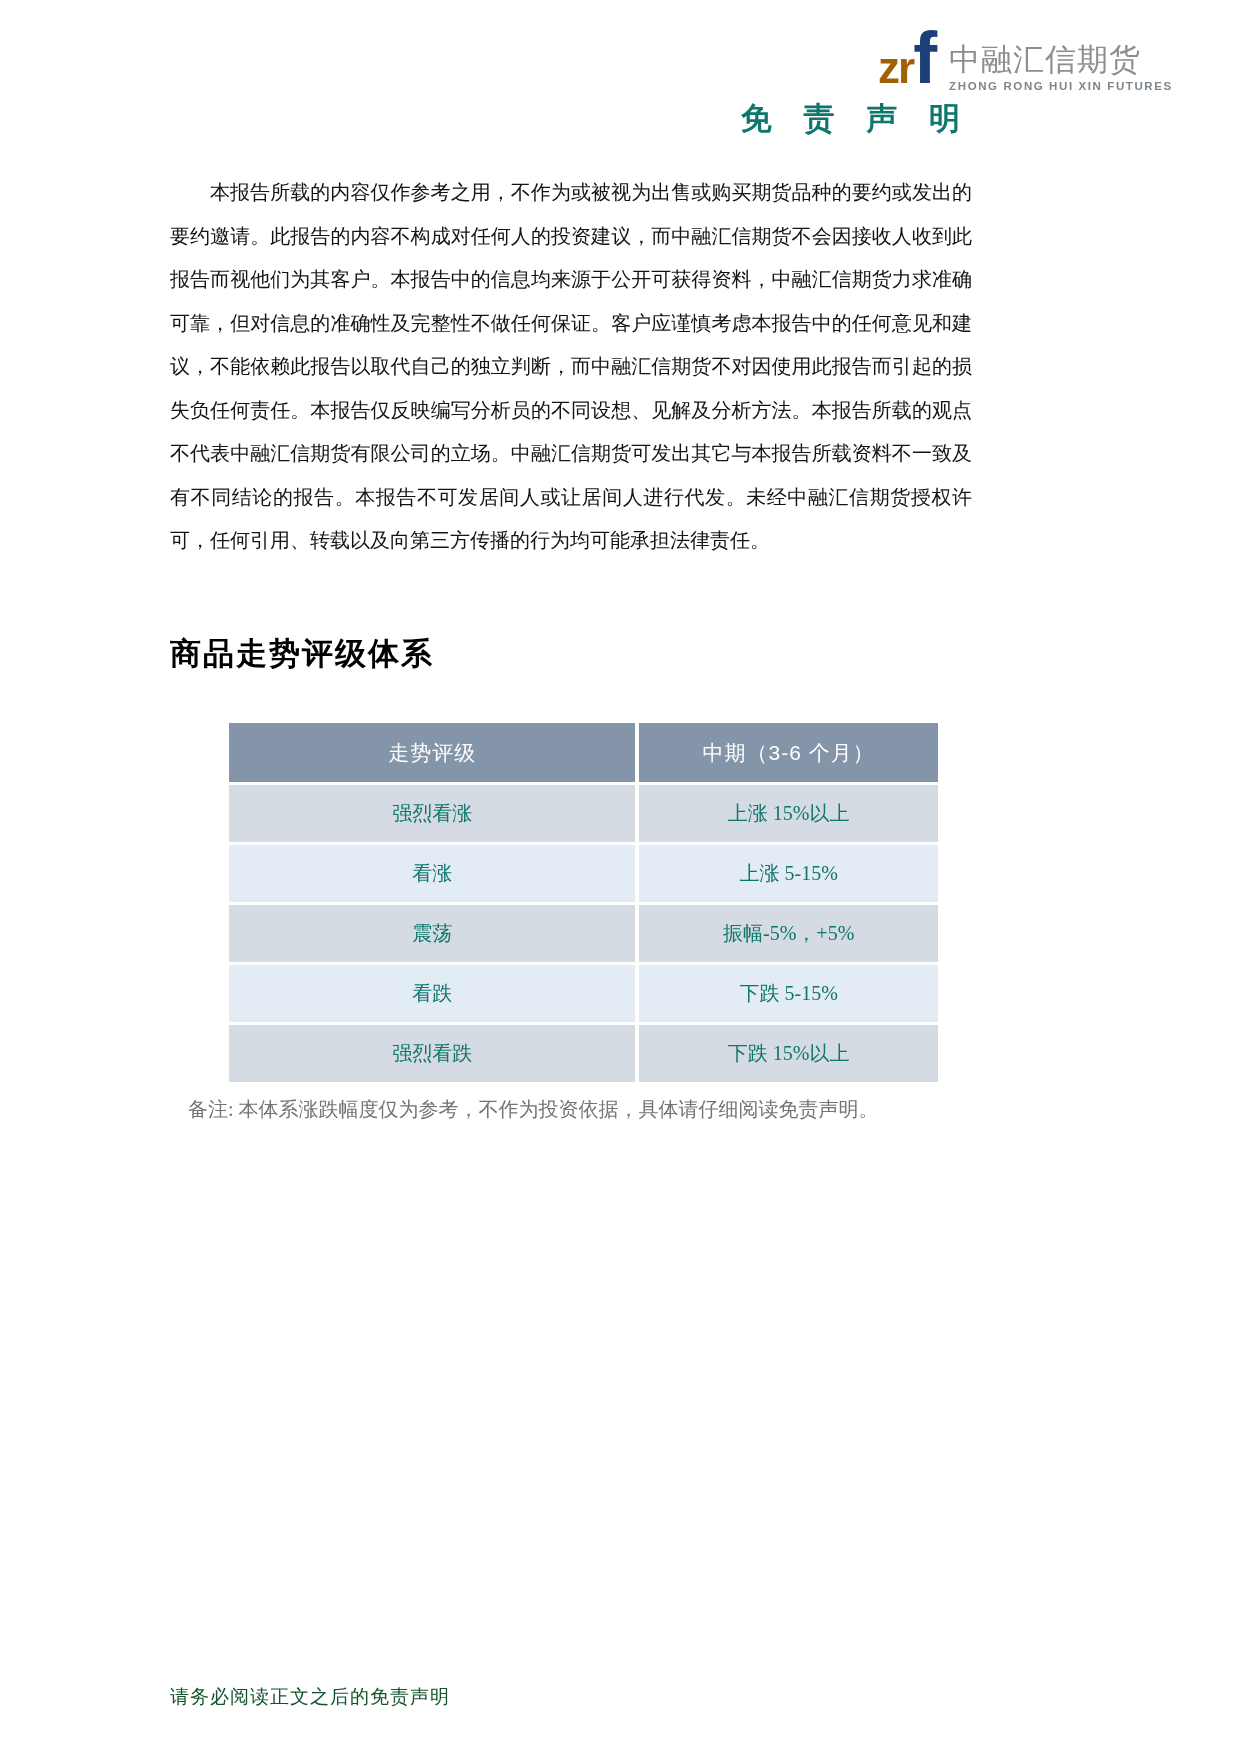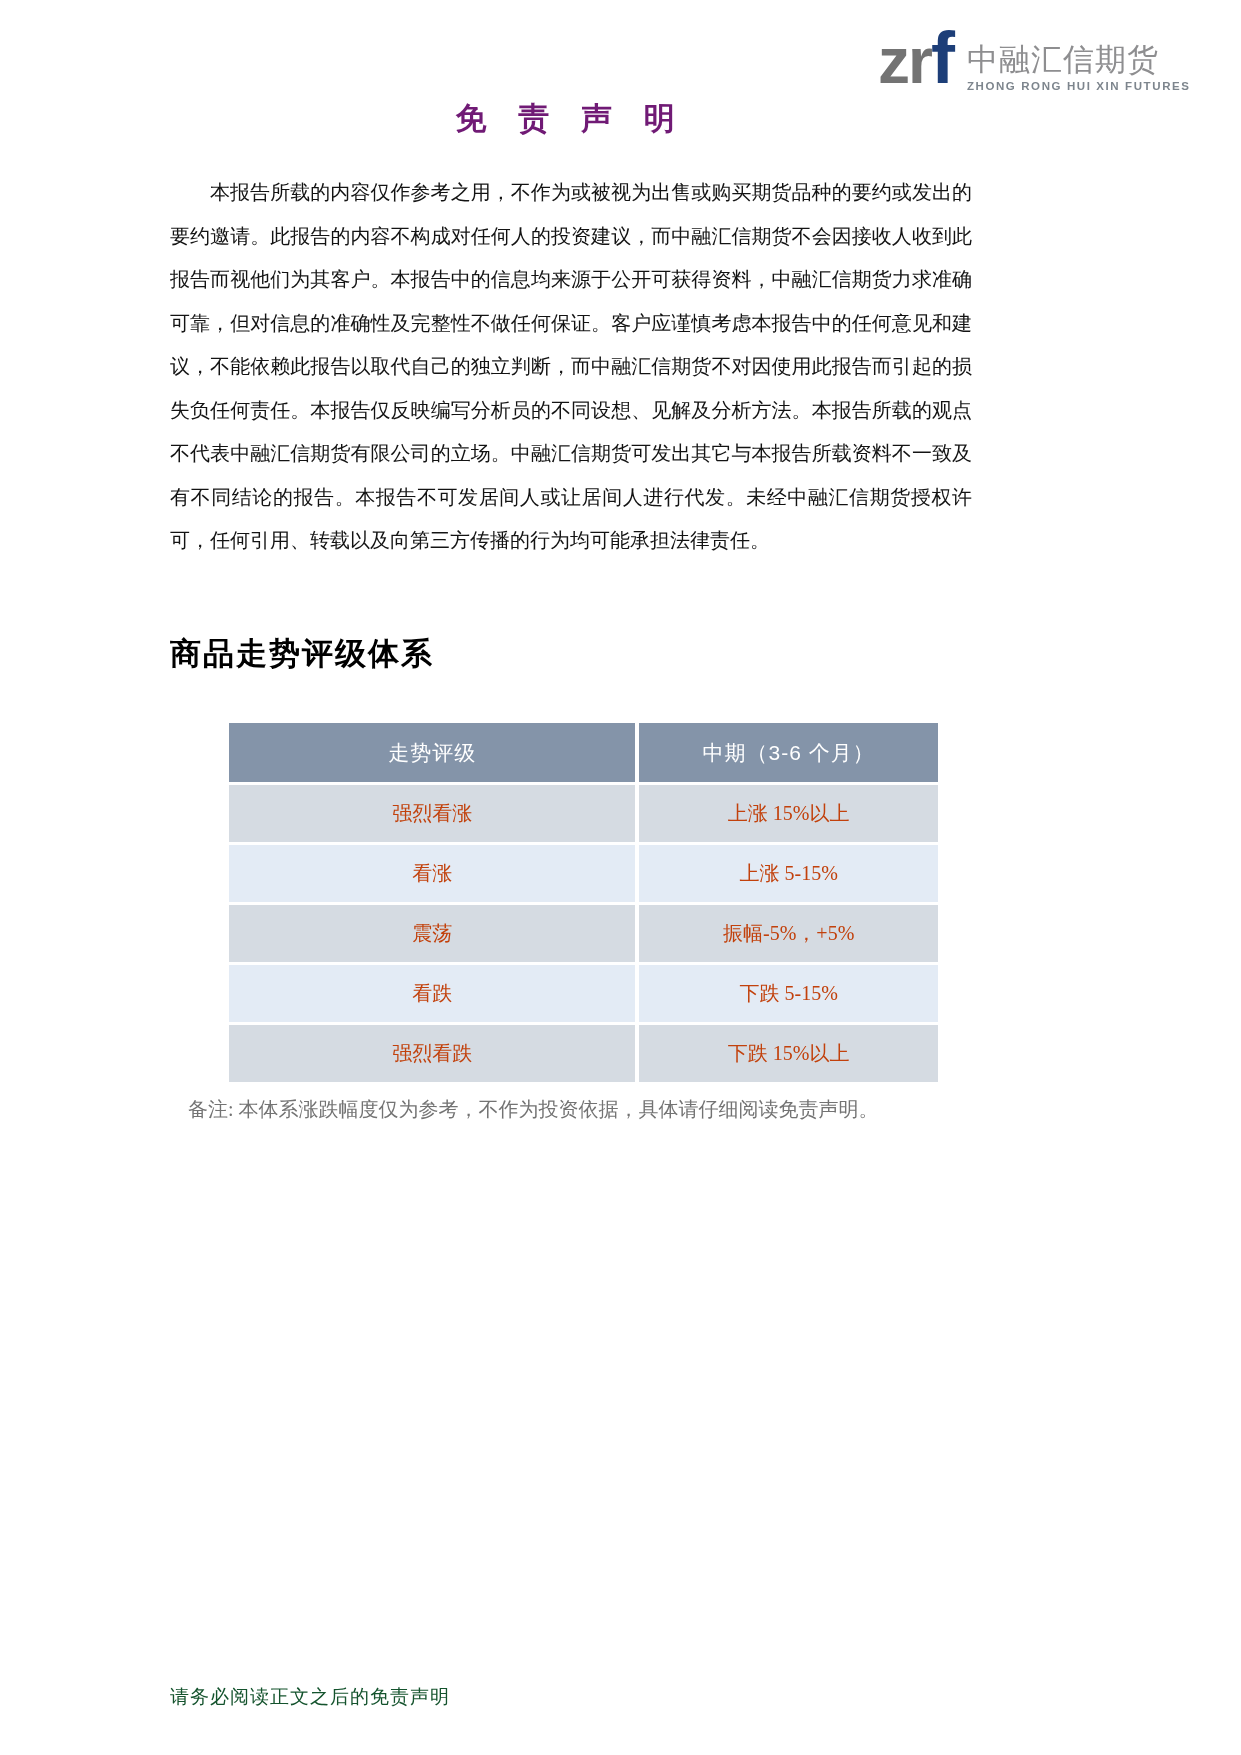--- a/index.html
+++ b/index.html
@@ -23,21 +23,21 @@
     align-items: flex-end;
     gap: 14px;
   }
   .logo-zrf {
     font-family: "Liberation Sans", "DejaVu Sans", sans-serif;
     font-weight: bold;
     line-height: 1;
     letter-spacing: -2px;
     white-space: nowrap;
   }
-  .logo-zr { font-size: 64px; color: #737373; }
+  .logo-zr { font-size: 44px; color: #a16207; }
   .logo-f  { font-size: 72px; color: #1d3e78; }
   .logo-names { padding-bottom: 2px; }
   .logo-cn {
     font-family: "Liberation Sans", "DejaVu Sans", sans-serif;
     font-weight: normal;
     font-size: 31px;
     line-height: 1.05;
     color: #8e8e90;
     letter-spacing: 1px;
     white-space: nowrap;
@@ -51,24 +51,24 @@
     margin-top: 3px;
     white-space: nowrap;
   }
 
   
   .doc-title {
     position: absolute;
     left: 170px;
     top: 98px;
     width: 802px;
-    text-align: center;
+    text-align: right;
     font-size: 31px;
     font-weight: bold;
-    color: #701a75;
+    color: #0f766e;
     letter-spacing: 12px;
   }
   .doc-body {
     position: absolute;
     left: 170px;
     top: 171px;
     width: 802px;
     font-size: 20px;
     line-height: 43.5px;
     text-align: justify;
@@ -95,21 +95,21 @@
     top: 723px;
     width: 750px;
   }
   .t-row { display: flex; gap: 4px; margin-bottom: 3px; padding-left: 41px; }
   .t-cell {
     display: flex;
     align-items: center;
     justify-content: center;
     height: 57px;
     font-size: 20px;
-    color: #c2410c;
+    color: #0f766e;
   }
   .t-cell.c1 { width: 430px; }
   .t-cell.c2 { width: 316px; }
   .t-row.head .t-cell {
     height: 59px;
     background: #8494a9;
     color: #ffffff;
     font-family: "Liberation Sans", "DejaVu Sans", sans-serif;
     font-size: 21px;
     letter-spacing: 1px;

